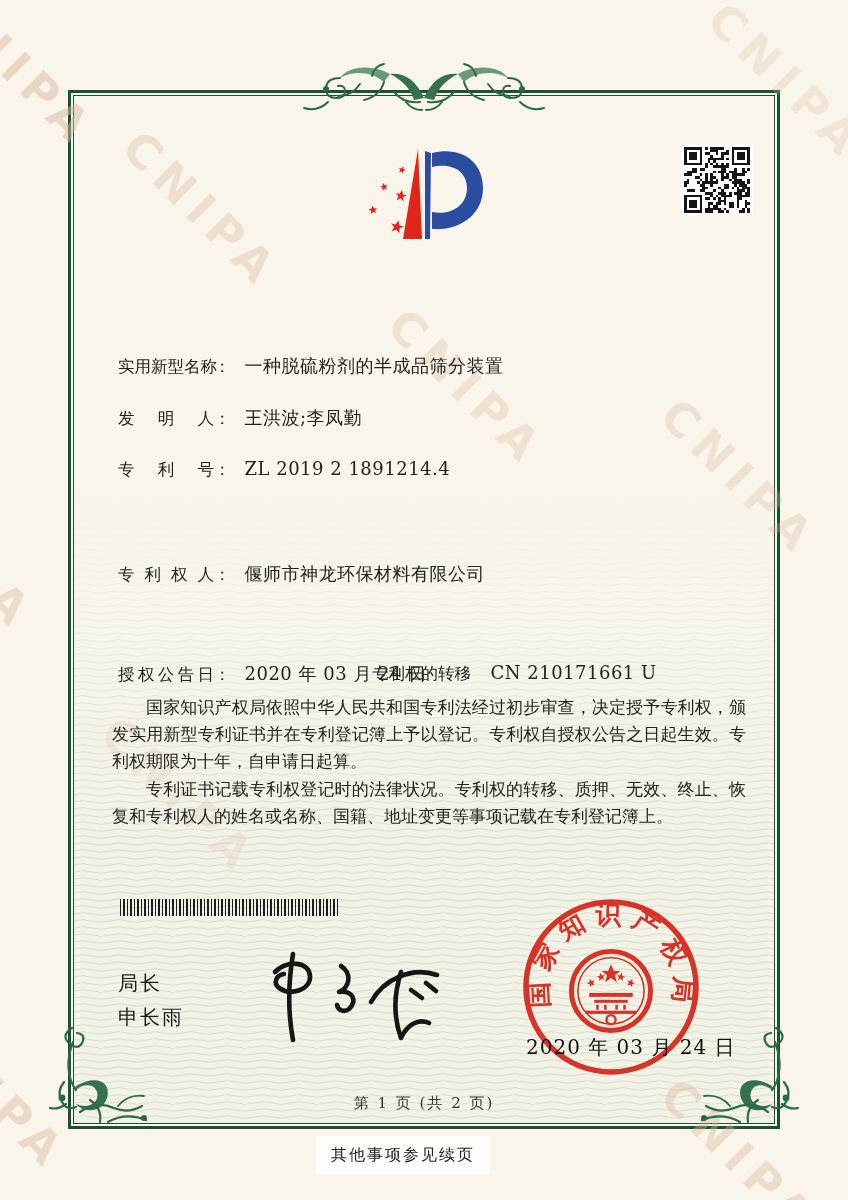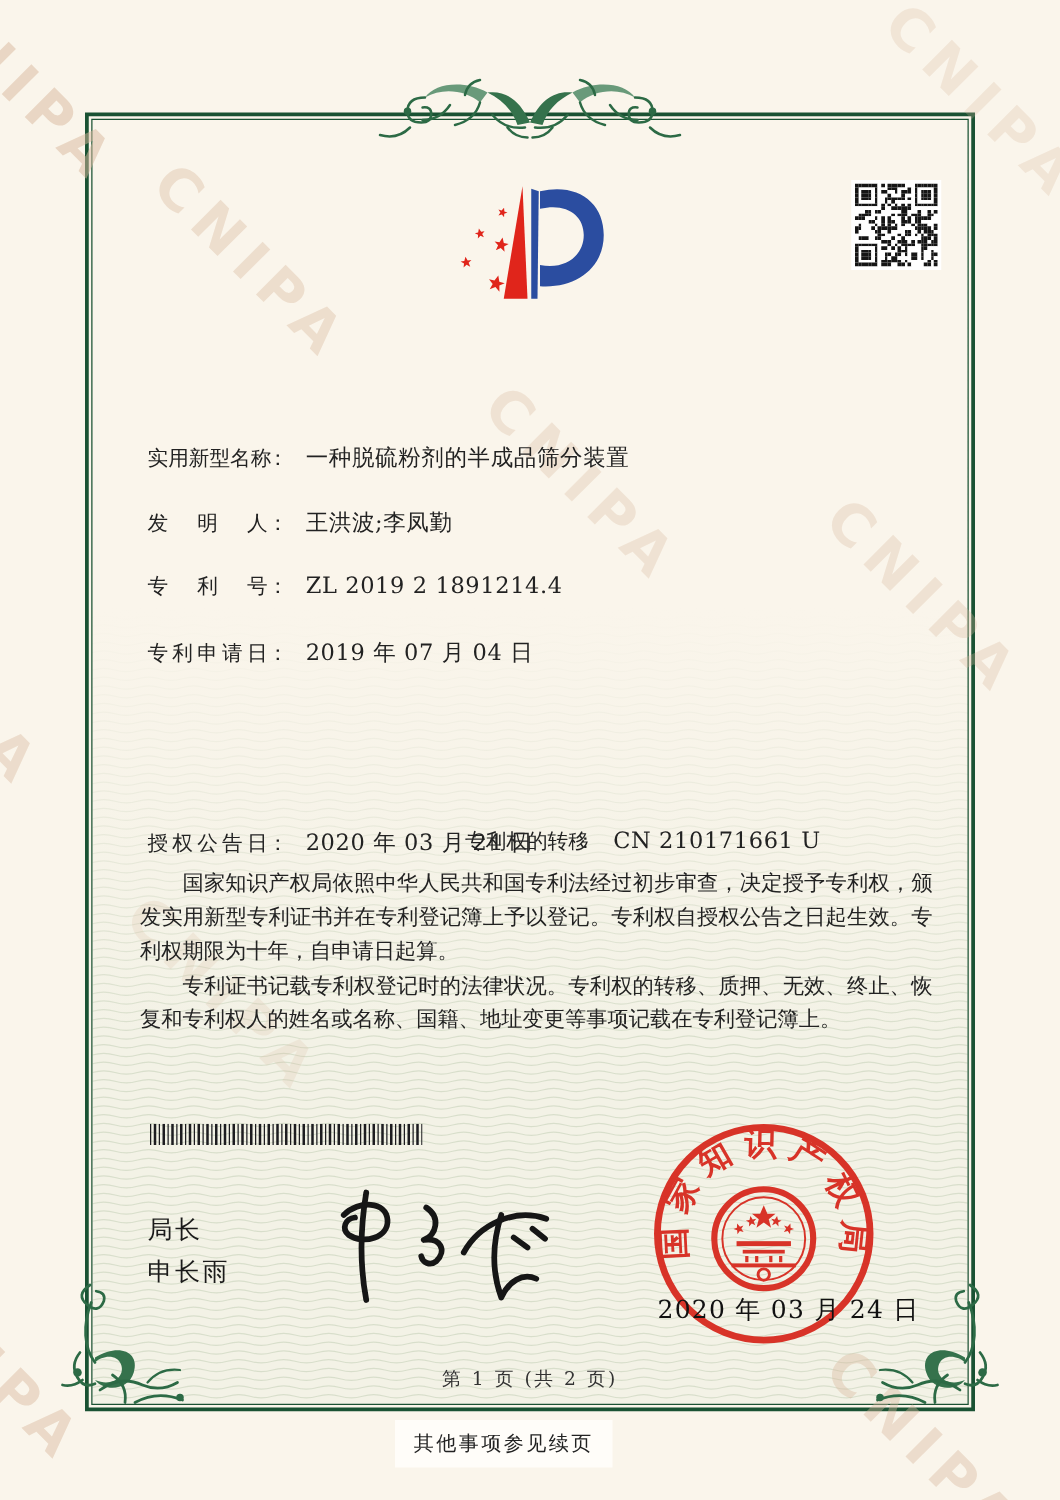--- a/index.html
+++ b/index.html
@@ -914,22 +914,22 @@
 
   <div class="row" style="top:354px">
     <span class="lb">实用新型名称</span><span class="sep">：</span><span class="val">一种脱硫粉剂的半成品筛分装置</span>
   </div>
   <div class="row" style="top:406px">
     <span class="lb">发明人</span><span class="sep">：</span><span class="val">王洪波;李凤勤</span>
   </div>
   <div class="row" style="top:458px">
     <span class="lb">专利号</span><span class="sep">：</span><span class="val">ZL 2019 2 1891214.4</span>
   </div>
-  <div class="row" style="top:510px">
-    <span class="lb">专利申请日</span><span class="sep">：</span><span class="val">2019 年 07 月 04 日</span>
+  <div class="row" style="top:562px">
+    <span class="lb">专利权人</span><span class="sep">：</span><span class="val">偃师市神龙环保材料有限公司</span>
   </div>
   <div class="row" style="top:662px">
     <span class="lb">授权公告日</span><span class="sep">：</span><span class="val">2020 年 03 月 24 日</span>
     <span class="g2">
       <span class="lb">专利权的转移</span><span class="sep">：</span><span class="val">CN 210171661 U</span>
     </span>
   </div>
 
   <div class="content" id="paras">
     <p>国家知识产权局依照中华人民共和国专利法经过初步审查，决定授予专利权，颁发实用新型专利证书并在专利登记簿上予以登记。专利权自授权公告之日起生效。专利权期限为十年，自申请日起算。</p>

